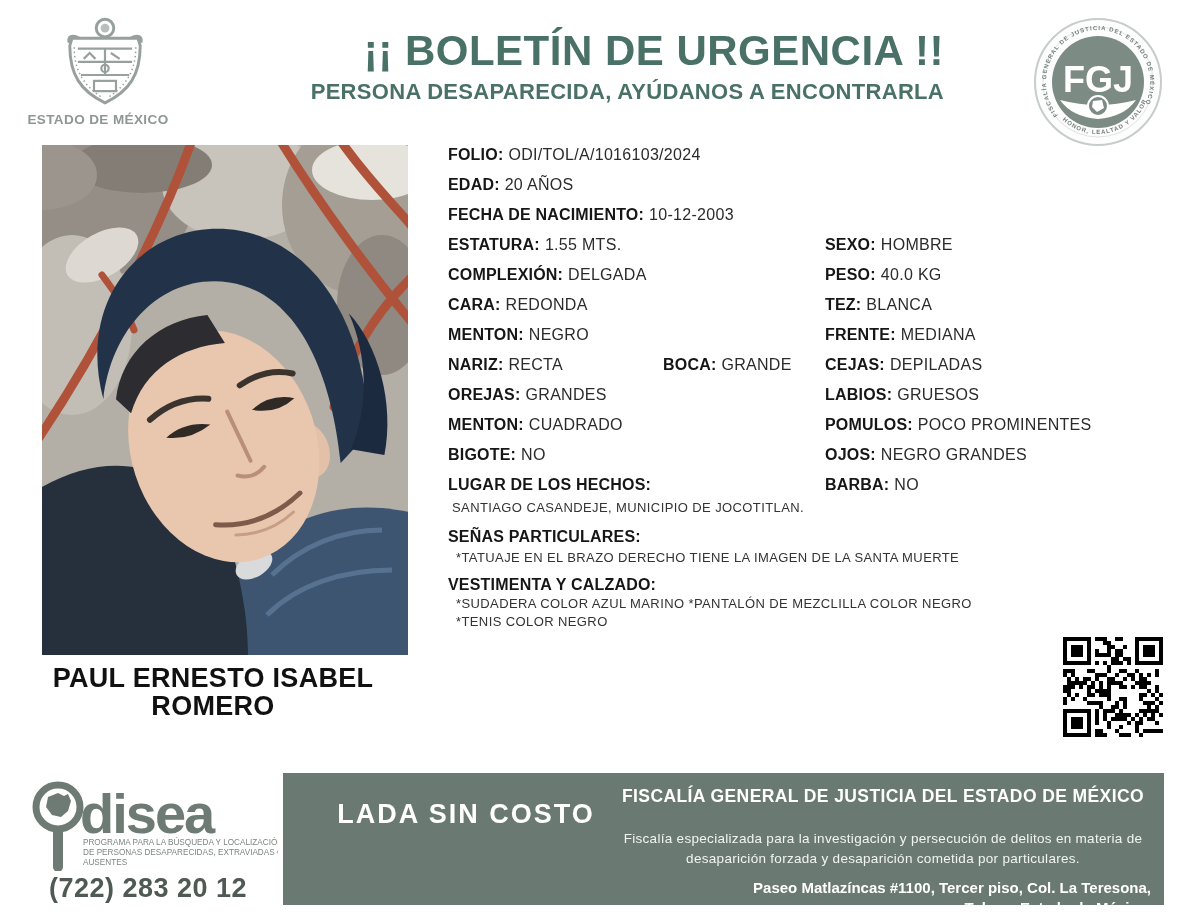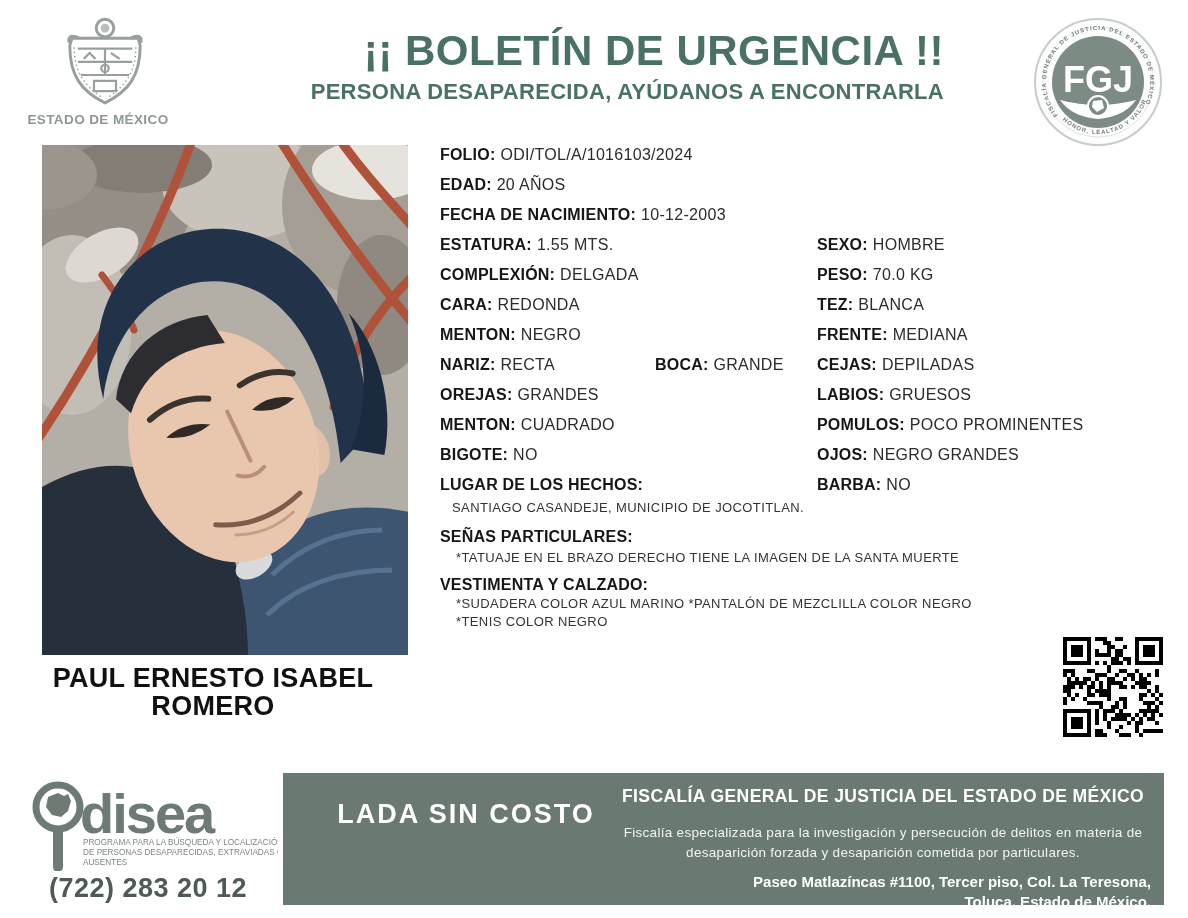--- a/index.html
+++ b/index.html
@@ -14,37 +14,37 @@
   .edomex-label { position:absolute; left:8px; top:112px; width:180px; text-align:center;
     font-size:13.5px; font-weight:bold; color:#8f9795; letter-spacing:.4px; }
   .titles { position:absolute; left:234px; top:30px; width:710px; text-align:right; }
   .main-title { font-size:42px; font-weight:800; color:#4a7168; letter-spacing:.5px; line-height:1.0; }
   .sub-title  { font-size:22px; font-weight:bold; color:#4a7168; margin-top:7px; letter-spacing:.3px; }
   .fgj-badge { position:absolute; left:1032px; top:16px; width:132px; height:132px; }
   
   .photo { position:absolute; left:42px; top:145px; width:366px; height:510px; overflow:hidden; }
   
   .fields { position:absolute; left:440px; top:146px; width:730px; height:520px; font-size:16px; color:#222; }
-  .frow { position:absolute; height:24px; white-space:nowrap; }
+  .frow { position:absolute; height:24px; white-space:nowrap;margin-left:8px; }
   .lbl { font-weight:bold; color:#161616; letter-spacing:.2px; }
   .val { font-weight:normal; color:#2b2b2b; margin-left:5px; letter-spacing:.3px; }
   .small-line { position:absolute; font-size:13px; color:#333; letter-spacing:.4px; white-space:nowrap; }
   .wrap-line { position:absolute; font-size:13px; color:#333; letter-spacing:.4px; white-space:normal; line-height:18px; }
   
   .person-name { position:absolute; left:23px; top:664px; width:380px; text-align:center;
     font-size:27px; font-weight:800; color:#111; line-height:28px; letter-spacing:.3px; }
   .qr { position:absolute; left:1063px; top:637px; width:100px; height:100px; }
   
   .footer-dark { position:absolute; left:283px; top:773px; width:881px; height:132px; background:#6a7a72; }
   .lada { position:absolute; left:18px; top:26px; width:330px; text-align:center; color:#fff; }
   .lada-label { font-size:27px; font-weight:800; letter-spacing:2px; }
   .lada-number { font-size:35px; font-weight:800; letter-spacing:2px; margin-top:4px; }
   .fiscalia { position:absolute; left:330px; top:13px; width:540px; color:#fff; }
   .fiscalia-title { font-size:17.5px; font-weight:800; text-align:center; letter-spacing:.4px; }
-  .fiscalia-desc { font-size:13.5px; text-align:center; margin-top:16px; line-height:1.45; letter-spacing:.3px; color:#f2f4f3; }
+  .fiscalia-desc { font-size:13.5px; text-align:center; margin-top:22px; line-height:1.45; letter-spacing:.3px; color:#f2f4f3; }
   .fiscalia-address { font-size:15px; font-weight:800; text-align:right; margin-top:10px; line-height:1.35; padding-right:2px; }
   .odisea-wrap { position:absolute; left:28px; top:779px; width:250px; height:92px; }
   .phone { position:absolute; left:22px; top:873px; width:252px; text-align:center;
     font-size:27px; font-weight:800; color:#4f5a54; letter-spacing:.5px; }
 </style>
 </head>
 <body>
 
 <div class="page">
 
@@ -164,21 +164,21 @@
       <span class="lbl">ESTATURA:</span><span class="val">1.55 MTS.</span>
     </div>
     <div class="frow" style="left:377px; top:90px;">
       <span class="lbl">SEXO:</span><span class="val">HOMBRE</span>
     </div>
 
     <div class="frow" style="left:0; top:120px;">
       <span class="lbl">COMPLEXIÓN:</span><span class="val">DELGADA</span>
     </div>
     <div class="frow" style="left:377px; top:120px;">
-      <span class="lbl">PESO:</span><span class="val">70.0 KG</span>
+      <span class="lbl">PESO:</span><span class="val">40.0 KG</span>
     </div>
 
     <div class="frow" style="left:0; top:150px;">
       <span class="lbl">CARA:</span><span class="val">REDONDA</span>
     </div>
     <div class="frow" style="left:377px; top:150px;">
       <span class="lbl">TEZ:</span><span class="val">BLANCA</span>
     </div>
 
     <div class="frow" style="left:0; top:180px;">

